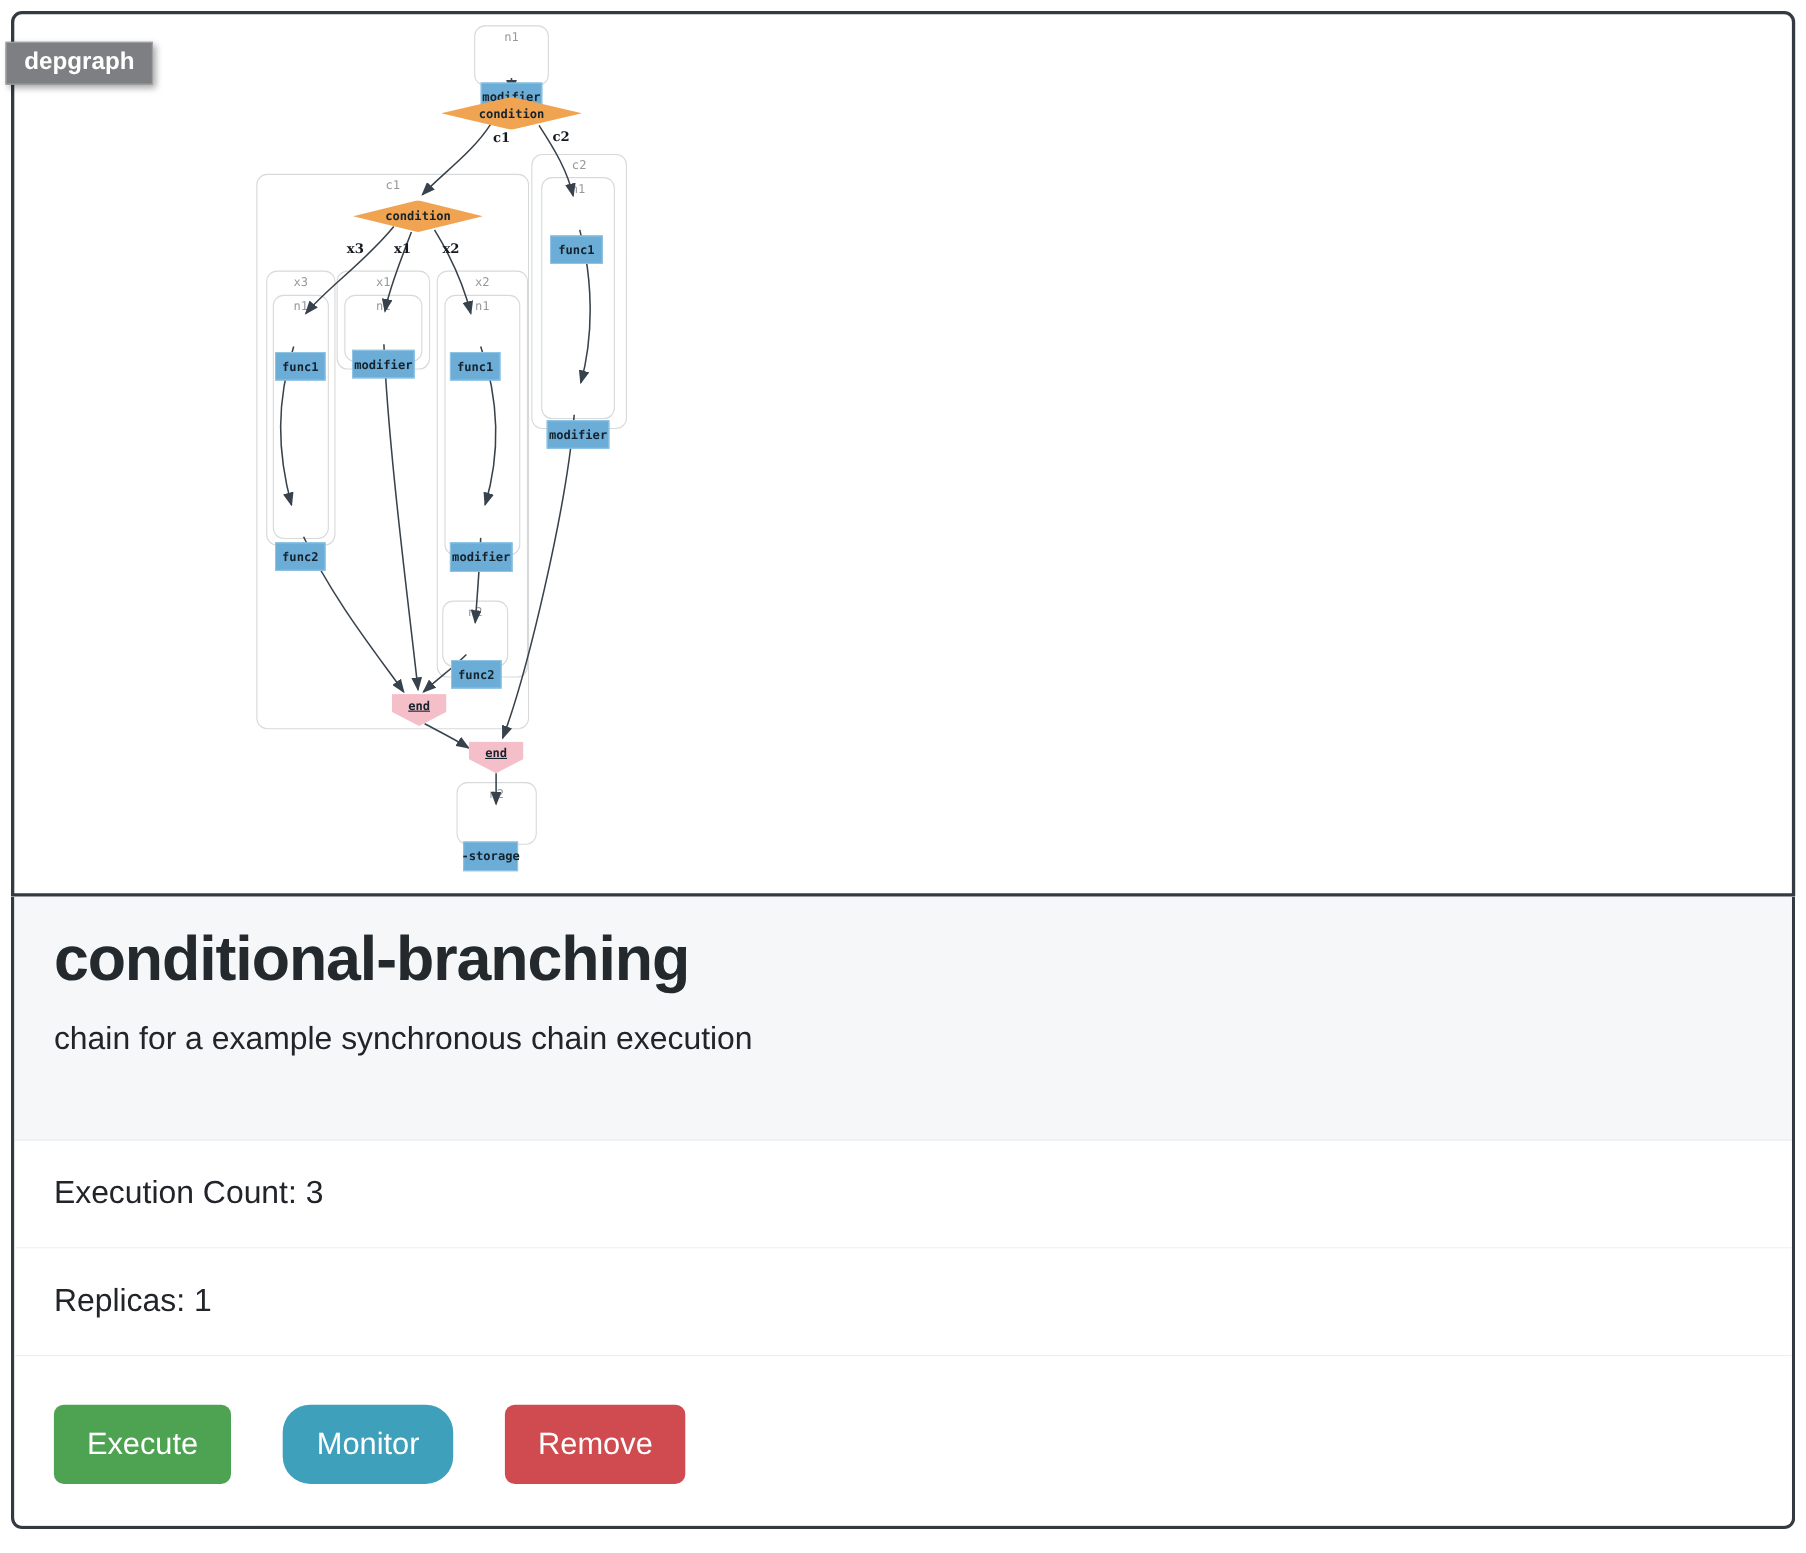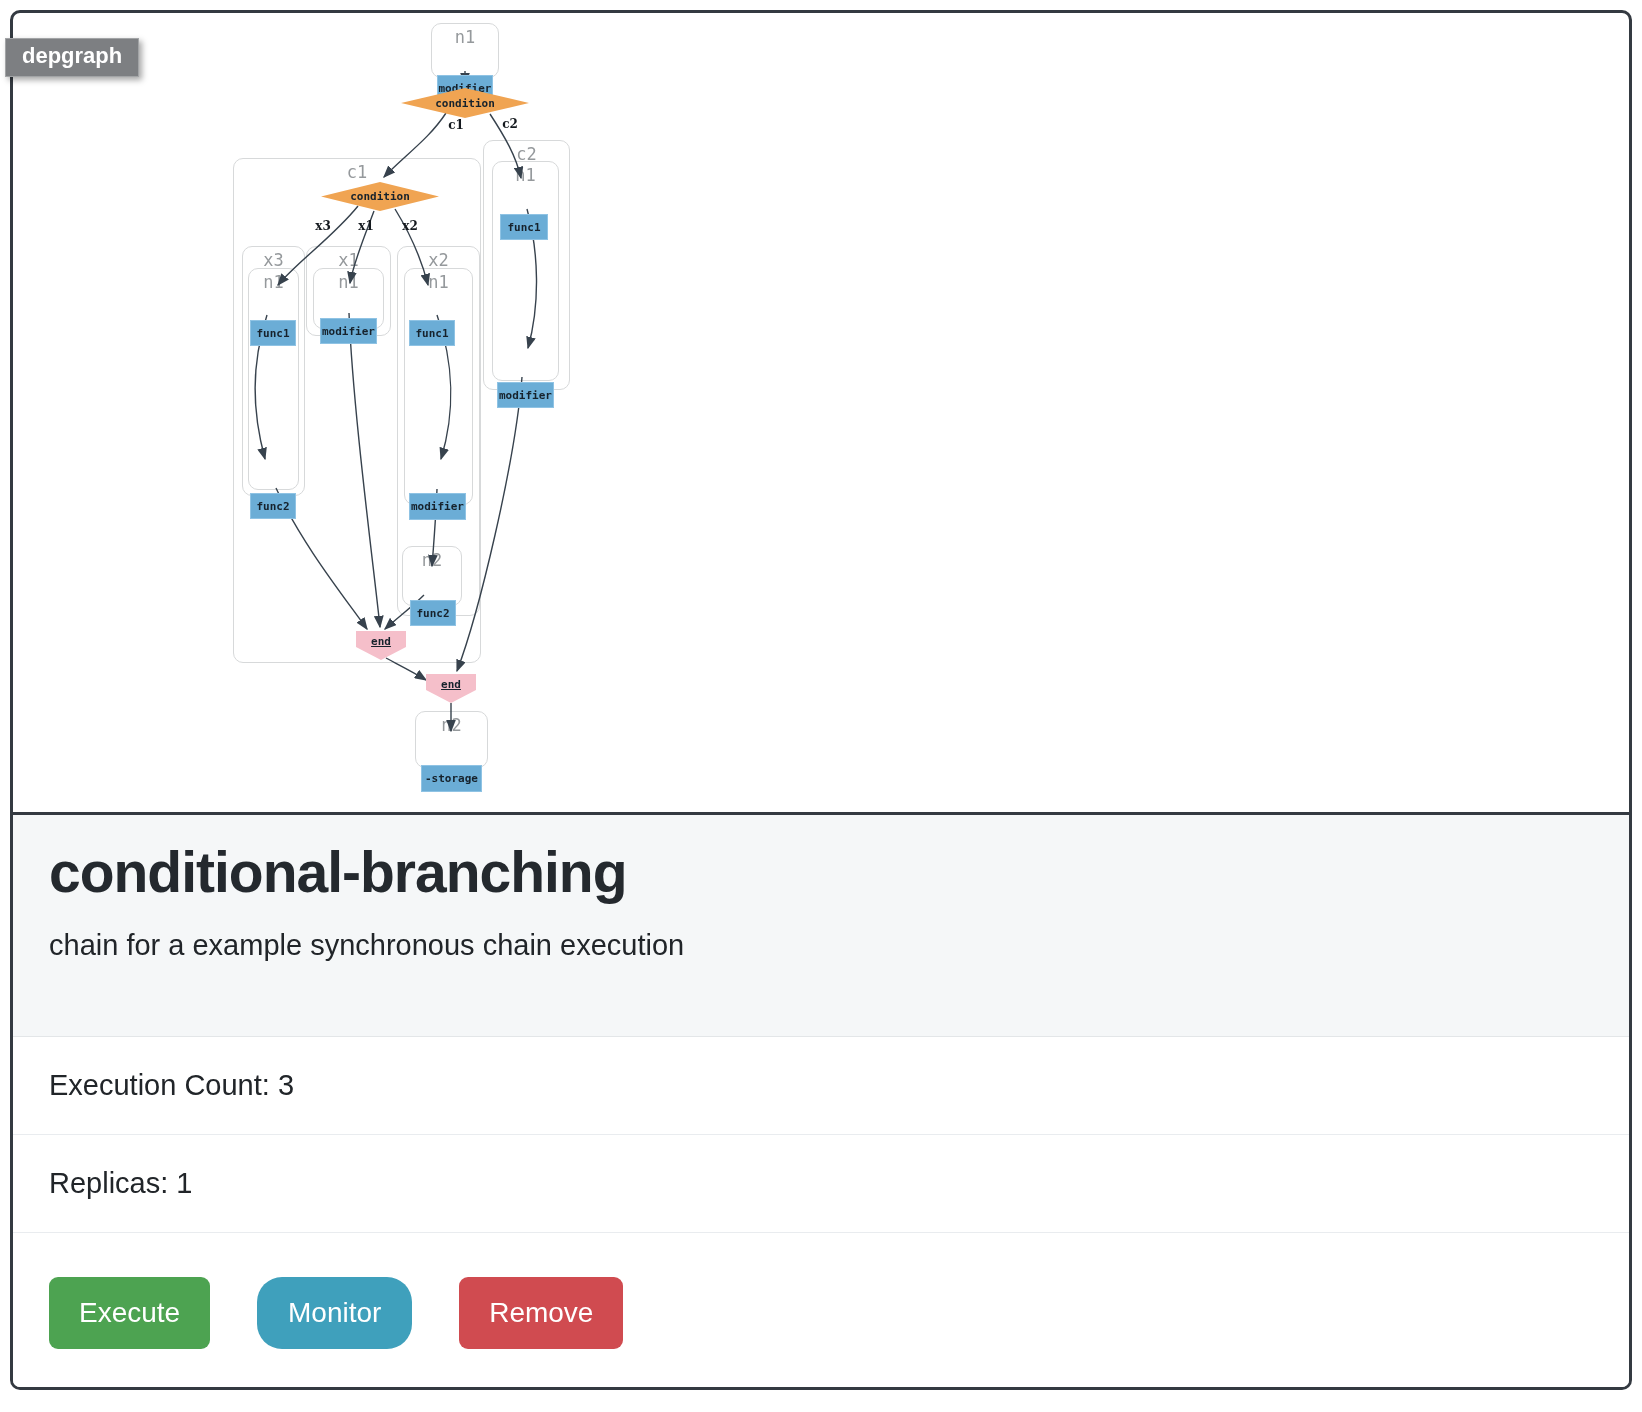--- a/index.html
+++ b/index.html
@@ -8,21 +8,21 @@
   
   .graph-panel{position:relative;margin:10px 10px 0;height:799px;background:#fff;
     border:3px solid #343a41;border-radius:10px 10px 0 0;box-sizing:content-box;}
   .depgraph-tab{position:absolute;left:-8px;top:25px;z-index:6;color:#fff;
     font-size:22px;font-weight:700;padding:4px 16px 7px;border:1px solid #a2a4a6;
     box-shadow:3px 3px 6px rgba(0,0,0,.35);}
   .graph-canvas{position:absolute;inset:0;overflow:hidden;}
   .cluster{position:absolute;background:#fff;border:1px solid var(--cluster-border,#d7d9da);
     border-radius:10px;box-sizing:border-box;}
   .cluster-label{position:absolute;top:3px;left:0;right:0;text-align:center;
-    font-family:"DejaVu Sans Mono",monospace;font-size:17px;color:#95999c;}
+    font-family:"DejaVu Sans Mono",monospace;font-size:11px;color:#95999c;}
   .node{position:absolute;display:flex;align-items:center;justify-content:center;
     font-family:"DejaVu Sans Mono",monospace;font-weight:700;font-size:11px;
     color:#16222c;box-sizing:border-box;white-space:nowrap;}
   .node.box{background:var(--node-fill,#6badd6);border:1px solid var(--node-border,#8fc3e4);margin-top:31px;}
   .node.diamond{background:var(--cond-fill,#f0a452);clip-path:polygon(50% 0,100% 50%,50% 100%,0 50%);}
   .node.invhouse{background:var(--end-fill,#f5bfca);clip-path:polygon(0 0,100% 0,100% 55%,50% 100%,0 55%);
     padding-bottom:9px;text-decoration:underline;}
   .edge-label{position:absolute;transform:translate(-50%,-50%);
     font-family:"DejaVu Serif",serif;font-weight:700;font-size:12px;color:#14191e;}
   svg.edge-layer{position:absolute;left:0;top:0;}
@@ -114,21 +114,21 @@
       <div class="node box" style="left: 487px; top: 170px; width: 48px; height: 26px;">func1</div>
       <div class="node box" style="left: 484px; top: 338px; width: 57px; height: 26px;">modifier</div>
       <div class="node box" style="left: 237px; top: 276px; width: 46px; height: 26px;">func1</div>
       <div class="node box" style="left: 237px; top: 449px; width: 46px; height: 26px;">func2</div>
       <div class="node box" style="left: 307px; top: 274px; width: 57px; height: 26px;">modifier</div>
       <div class="node box" style="left: 396px; top: 276px; width: 46px; height: 26px;">func1</div>
       <div class="node box" style="left: 396px; top: 449px; width: 57px; height: 27px;">modifier</div>
       <div class="node box" style="left: 397px; top: 556px; width: 46px; height: 26px;">func2</div>
       <div class="node invhouse" style="left: 343px; top: 618px; width: 50px; height: 29px;">end</div>
       <div class="node invhouse" style="left: 413px; top: 661px; width: 50px; height: 29px;">end</div>
-      <div class="node box" style="left: 408px; top: 721px; width: 61px; height: 27px;">-storage</div>
+      <div class="node box" style="left: 408px; top: 721px; width: 50px; height: 27px;">-storage</div>
     </div>
 </div>
 
 <div class="info-panel">
   <div class="panel-header">
     <h1>conditional-branching</h1>
     <p>chain for a example synchronous chain execution</p>
   </div>
   <div class="list-row">
     <span>Execution Count: 3</span>

